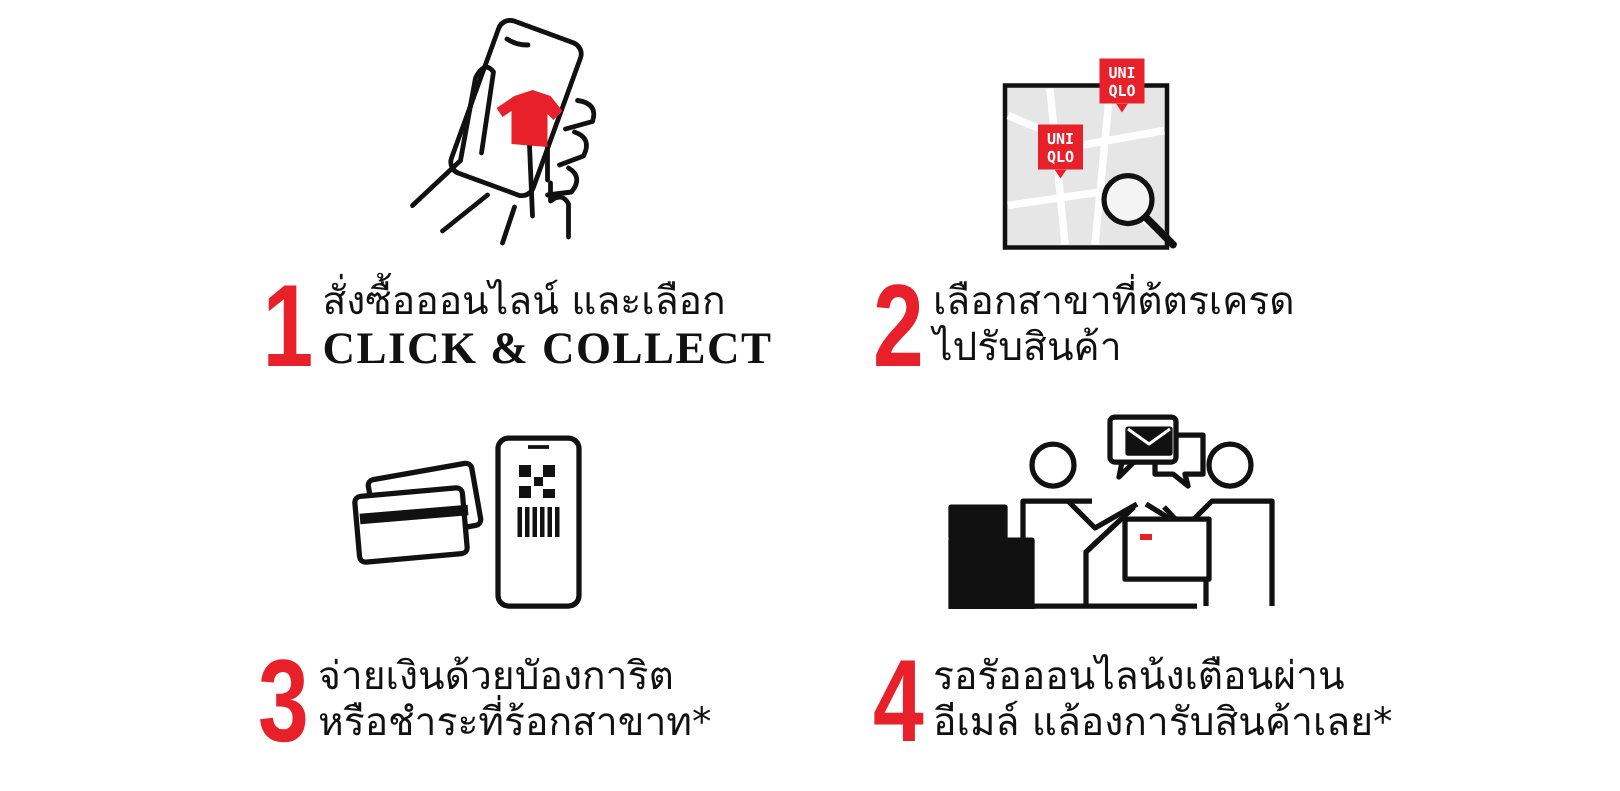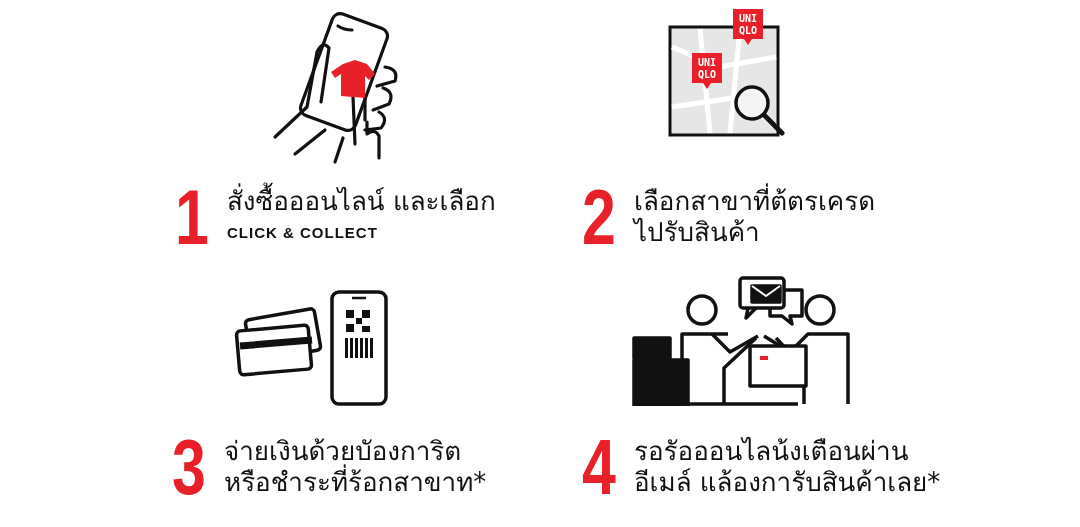--- a/index.html
+++ b/index.html
@@ -1,43 +1,43 @@
 <!DOCTYPE html>
 <html><head>
 <meta charset="utf-8">
 <style>
   html, body { margin: 0; padding: 0; background: #ffffff; }
   body { width: 1080px; height: 527px; position: relative; overflow: hidden; font-family: "Liberation Sans", "DejaVu Sans", sans-serif; }
   .icon { position: absolute; }
   .step { position: absolute; display: flex; align-items: center; }
   .num { font-family: "Liberation Sans", sans-serif; font-weight: 700; color: #e8202a; font-size: 78px; line-height: 1; letter-spacing: -2px; transform: scaleX(0.78); transform-origin: left center; width: 40px; }
-  .text { margin-left: 12px; display: flex; flex-direction: column; }
+  .text { margin-left: 0; display: flex; flex-direction: column; }
   .line { font-size: 26px; line-height: 31px; color: #111; font-family: "DejaVu Sans", sans-serif; white-space: nowrap; }
-  .line.en { font-family: Liberation Sans, sans-serif; font-weight: 700; letter-spacing: 1px; font-size: 15px; }
+  .line.en { font-family: Liberation Serif, serif; font-weight: 700; letter-spacing: 1px; font-size: 30px; }
 </style>
 </head>
 <body>
 
 <div class="icon" style="left:255px;top:12px;width:160px;height:155px;">
   <svg width="160" height="155" viewBox="0 0 160 155" fill="none" stroke="#111" stroke-width="3.2" stroke-linecap="round" stroke-linejoin="round">
     <rect x="60" y="6" width="58" height="108" rx="8" transform="rotate(20 89 60)"></rect>
     <path d="M83 14 q6 4 14 4"></path>
     <path d="M20 125 L52 95 L62 40 q6-12 12-4 L66 90"></path>
     <path d="M40 142 L70 118"></path>
     <path d="M130 55 q14 2 10 14 L122 74"></path>
     <path d="M128 76 q12 4 6 16 L118 98"></path>
     <path d="M124 100 q10 6 2 16 L110 118"></path>
     <path d="M100 132 L98 85 q6-10 12 0 L110 108"></path>
     <path d="M112 110 L112 122 q8 -6 12 2 L124 146"></path>
     <path d="M88 126 L80 150"></path>
     <polygon points="88,52 100,48 112,52 120,62 114,68 110,64 110,86 86,84 86,62 80,66 76,60" fill="#e8202a" stroke="none"></polygon>
   </svg>
 </div>
 
-<div class="icon" style="left:660px;top:7px;width:135px;height:132px;">
+<div class="icon" style="left:660px;top:37px;width:135px;height:132px;">
   <svg width="135" height="132" viewBox="0 0 135 132">
     <rect x="10" y="20" width="108" height="108" fill="#e6e6e6" stroke="#111" stroke-width="3"></rect>
     <g stroke="#ffffff" stroke-width="5" fill="none">
       <path d="M12 40 L60 60 L116 50"></path>
       <path d="M40 22 L50 126"></path>
       <path d="M12 100 L80 90 L116 120"></path>
       <path d="M80 22 L70 126"></path>
     </g>
     <circle cx="92" cy="96" r="16" fill="#f4f4f4" stroke="#111" stroke-width="3.5"></circle>
     <line x1="104" y1="108" x2="122" y2="126" stroke="#111" stroke-width="5" stroke-linecap="round"></line>

